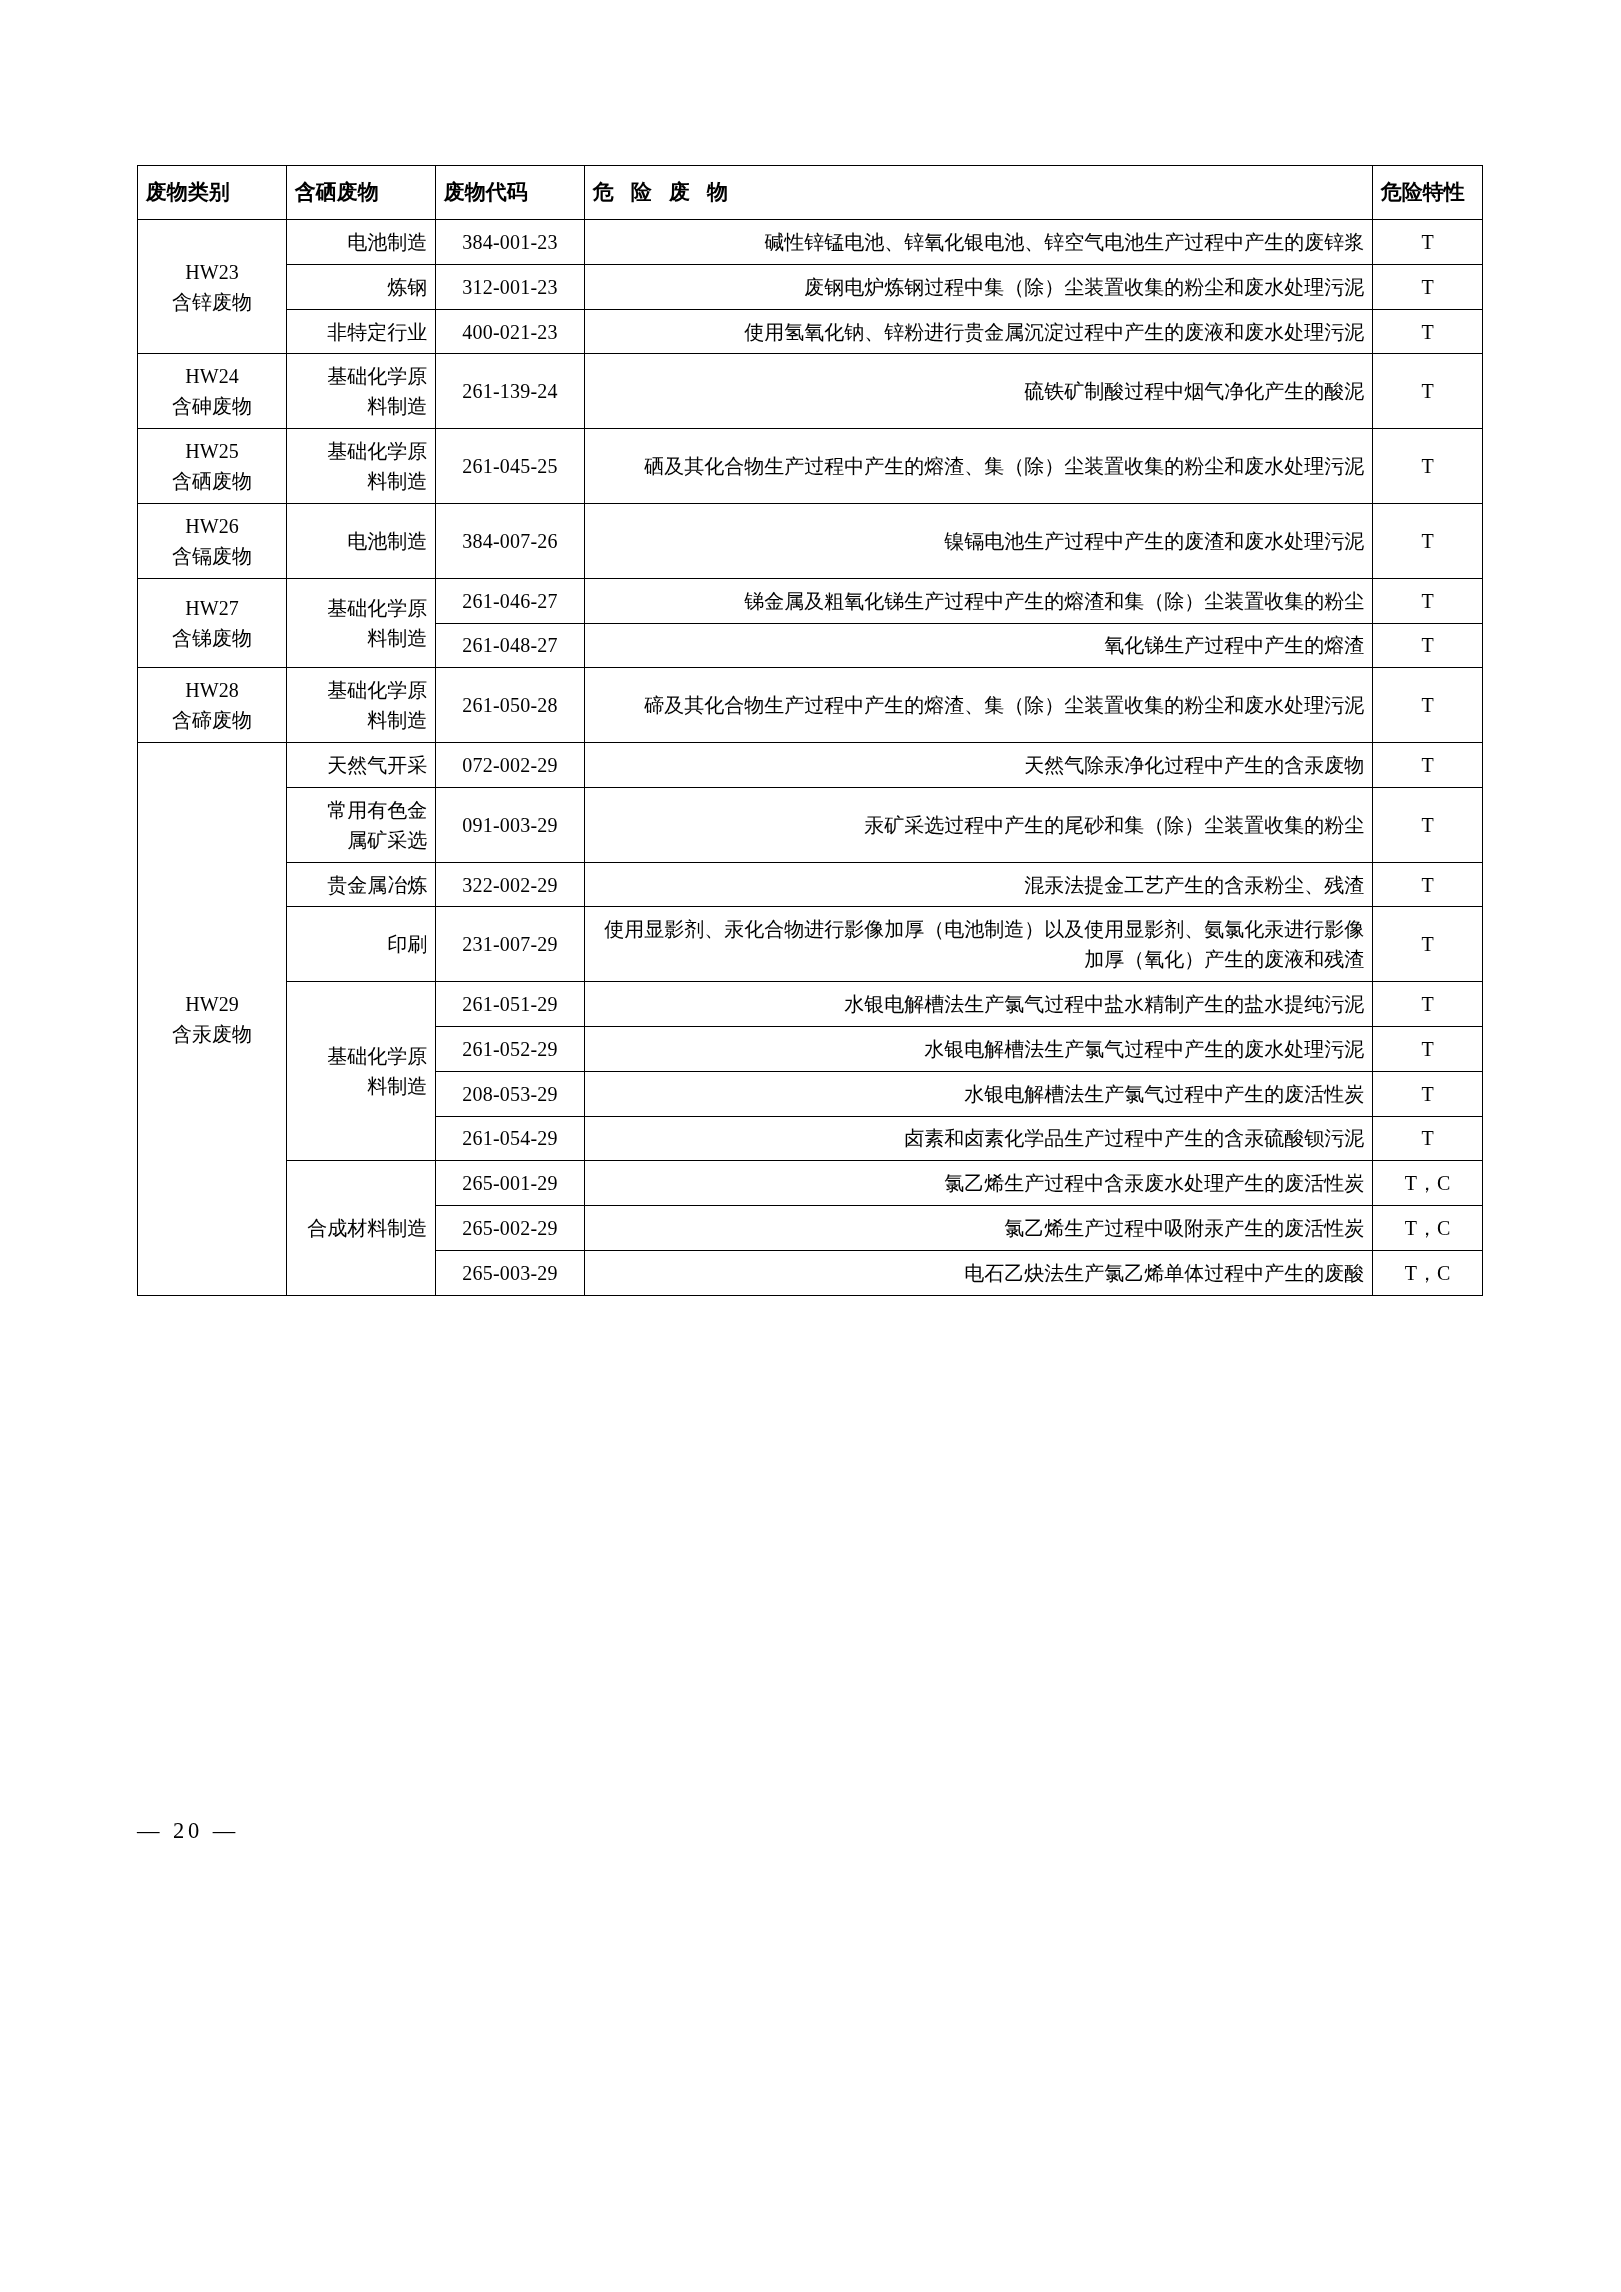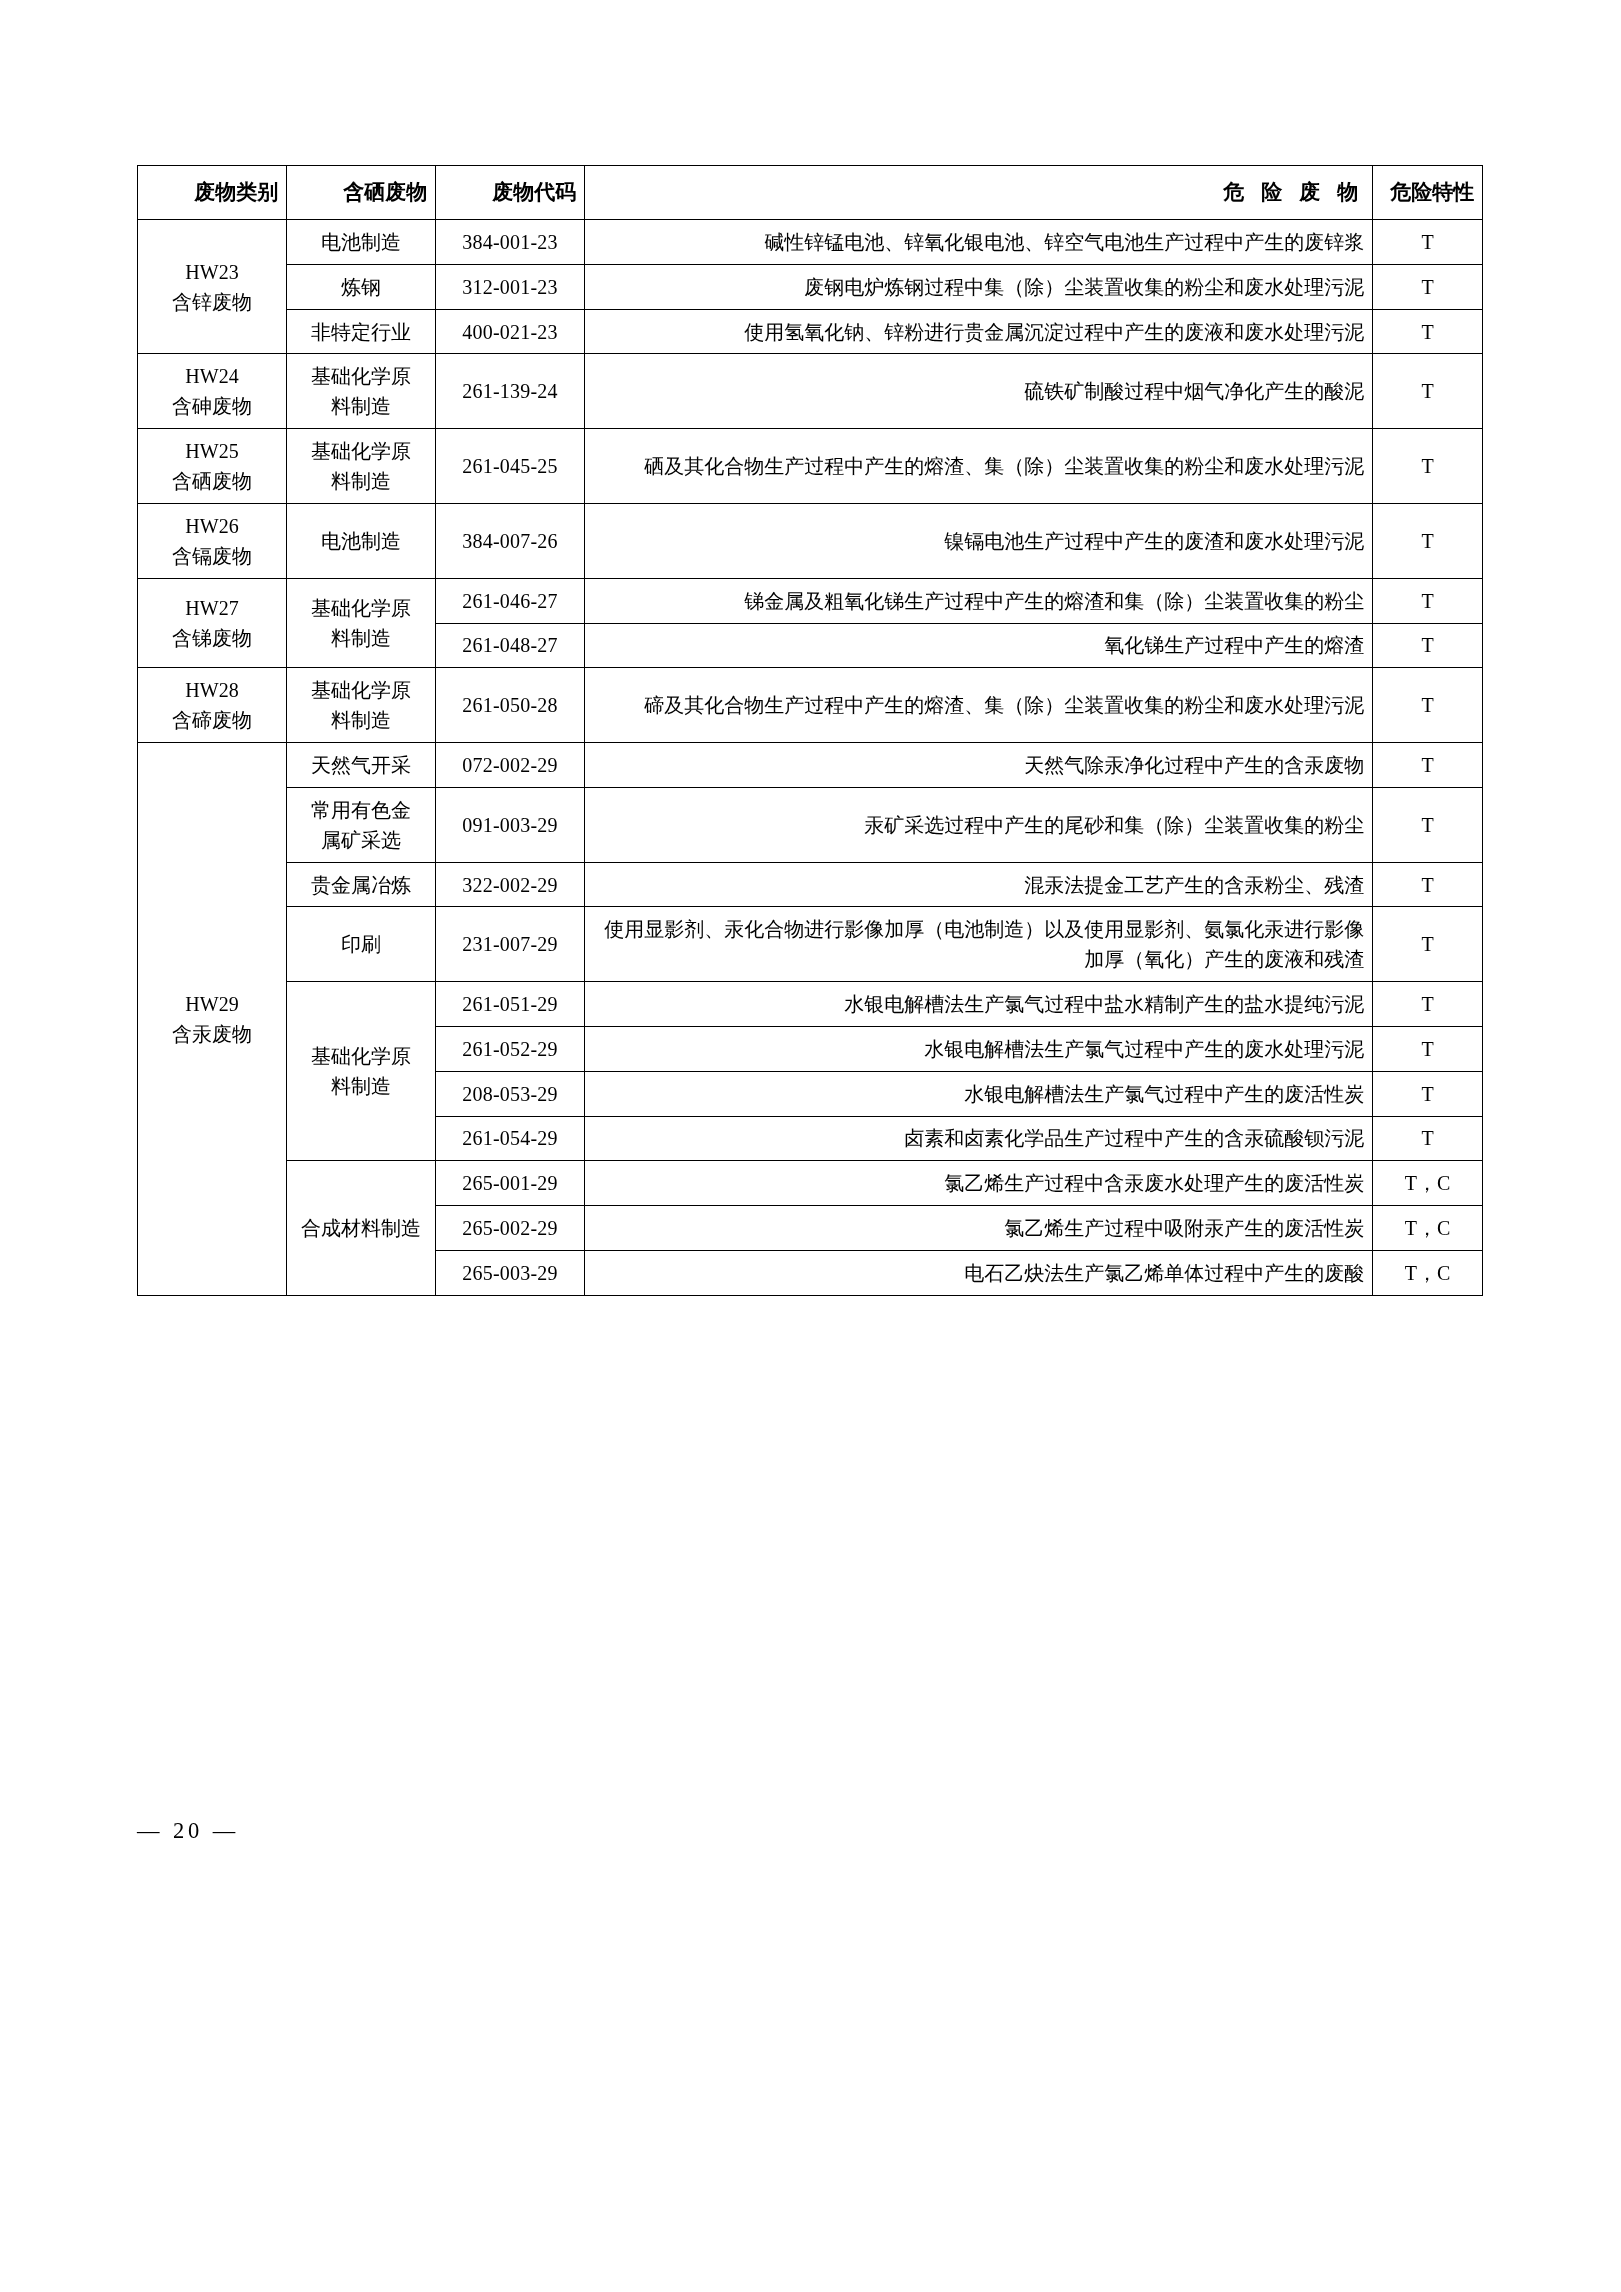--- a/index.html
+++ b/index.html
@@ -35,37 +35,37 @@
   table.waste-table td, table.waste-table th {
     border: 1.5px solid #000000;
     padding: 6.9px 7.8px;
     font-size: 20px;
     line-height: 1.5;
     vertical-align: middle;
     font-weight: normal;
     font-family: "Liberation Serif", "DejaVu Serif", serif;
   }
   table.waste-table thead td {
-    text-align: right;
+    text-align: left;
     font-weight: bold;
     font-size: 21px;
     padding: 10.8px 7.8px;
   }
   .col-cat   { width: 149px; }
   .col-ind   { width: 149px; }
   .col-code  { width: 149px; }
   .col-desc  { width: 788px; }
   .col-prop  { width: 110px; }
 
   td.c-cat {
     text-align: center;
     line-height: 1.55;
   }
   td.c-ind {
-    text-align: center;
+    text-align: right;
     line-height: 1.55;
   }
   td.c-code {
     text-align: center;
     letter-spacing: 0.2px;
   }
   td.c-desc {
     text-align: right;
     line-height: 1.55;
   }

